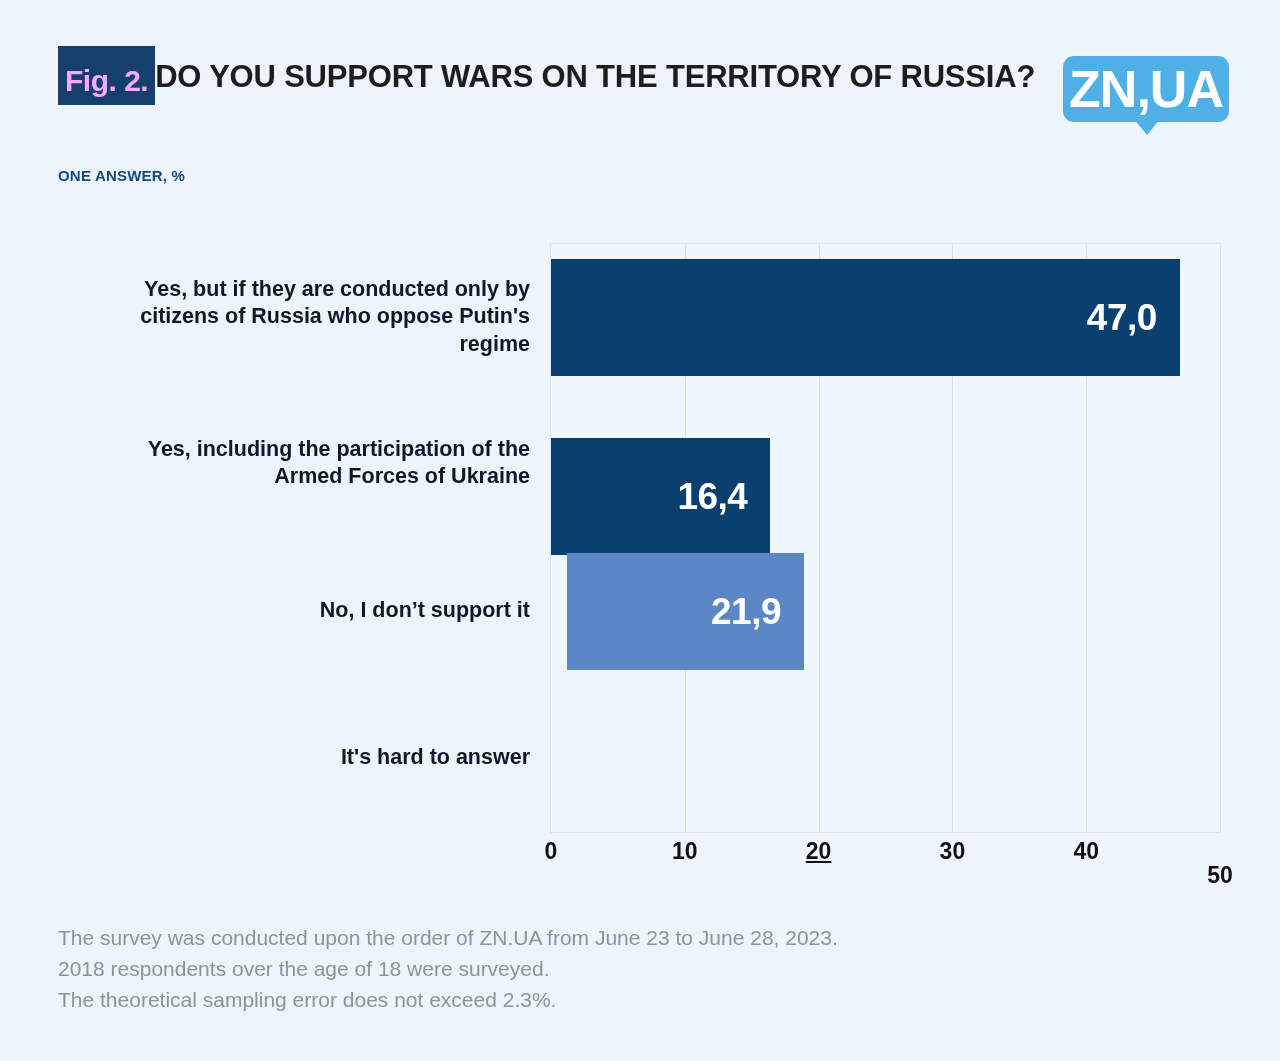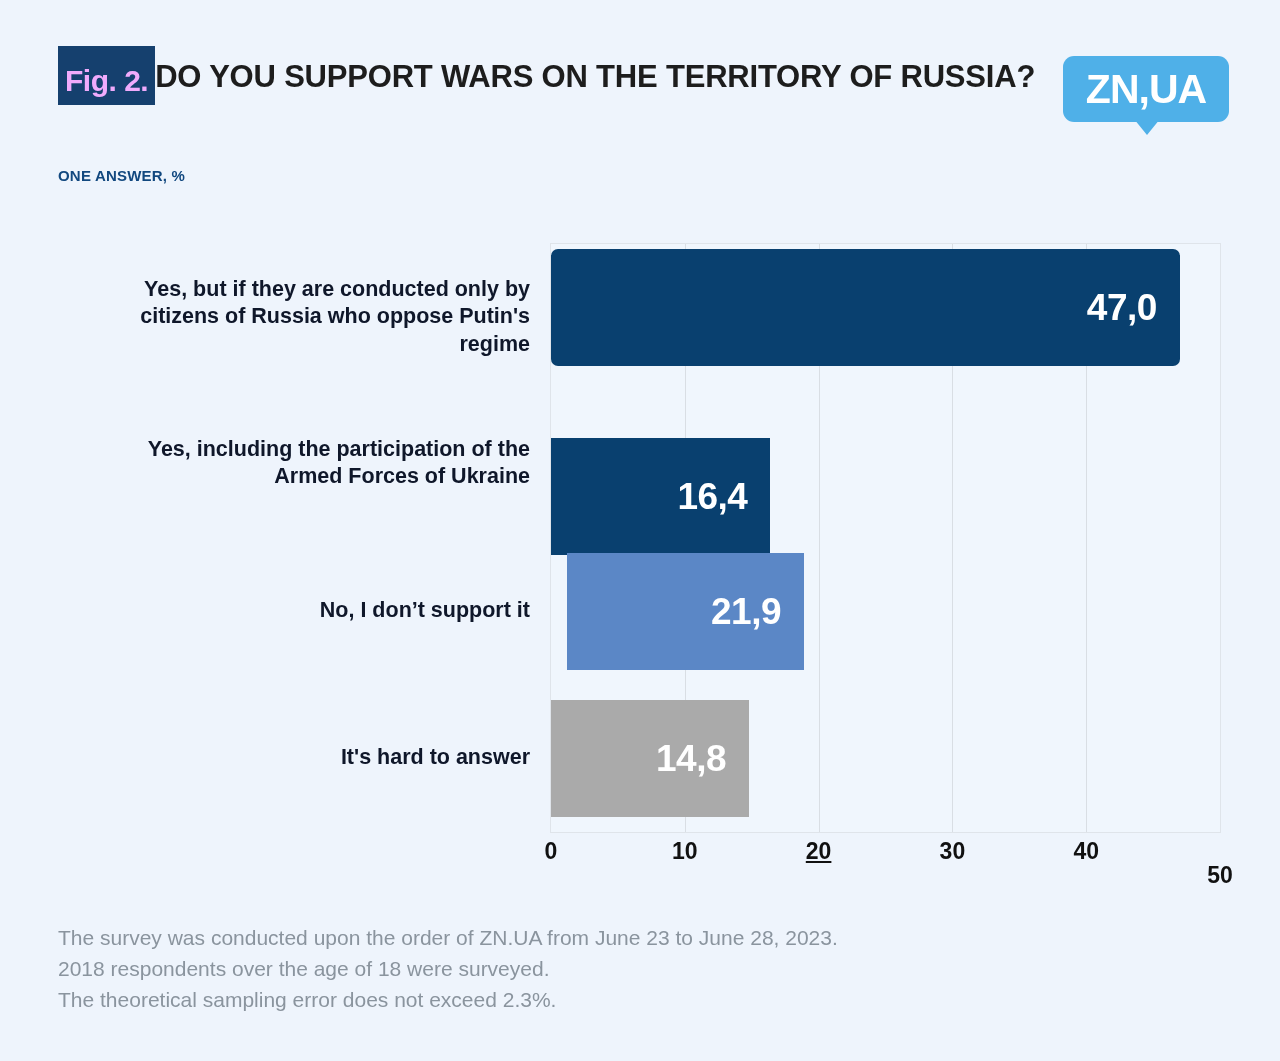--- a/index.html
+++ b/index.html
@@ -70,21 +70,21 @@
     inset: 0;
     background: #4fb0e8;
     border-radius: 11px;
     display: flex;
     align-items: center;
     justify-content: center;
   }
   .logo-text {
     color: #ffffff;
     font-weight: 700;
-    font-size: 41px;
+    font-size: 52px;
     letter-spacing: -1px;
     line-height: 1;
   }
   .logo-tail {
     position: absolute;
     left: 71px;
     top: 63px;
     width: 0;
     height: 0;
     border-left: 13px solid transparent;
@@ -205,32 +205,29 @@
     <div class="cat-label" id="cat2" style="top: 367.5px; transform: translateY(-50%);">No, I don’t support it</div>
     <div class="cat-label" id="cat3" style="top: 514.5px; transform: translateY(-50%);">It's hard to answer</div>
   </div>
 
   <div class="plot">
     <div class="gridline" id="g1" style="left: 133.8px;"></div>
     <div class="gridline" id="g2" style="left: 267.6px;"></div>
     <div class="gridline" id="g3" style="left: 401.4px;"></div>
     <div class="gridline" id="g4" style="left: 535.2px;"></div>
 
-    <div class="bar" id="bar0" style="width: 628.86px; left: 0px; top: 5px; background: rgb(9, 64, 111); border-radius: 7px;">
+    <div class="bar" id="bar0" style="width: 628.86px; left: 0px; top: 15px; background: rgb(9, 64, 111);">
       <span class="bar-value">47,0</span>
     </div>
     <div class="bar" id="bar1" style="width: 219.432px; left: 0px; top: 162px; background: rgb(9, 64, 111); margin-top: 32px;">
       <span class="bar-value">16,4</span>
     </div>
     <div class="bar" id="bar2" style="width: 237px; left: 16px; top: 309px; background: rgb(91, 135, 198);">
       <span class="bar-value">21,9</span>
     </div>
-    <div class="bar" id="bar3" style="width: 198.024px; left: 0px; top: 456px; background: rgb(170, 170, 170);">
-      <span class="bar-value">14,8</span>
-    </div>
   </div>
 
   <div class="axis">
     <span class="tick" id="t0" style="left: 1px;">0</span>
     <span class="tick" id="t1" style="left: 134.8px;">10</span>
     <span class="tick" id="t2" style="left: 268.6px; text-decoration: underline;">20</span>
     <span class="tick" id="t3" style="left: 402.4px;">30</span>
     <span class="tick" id="t4" style="left: 536.2px;">40</span>
     <span class="tick" id="t5" style="left: 670px; margin-top: 24px;">50</span>
   </div>

